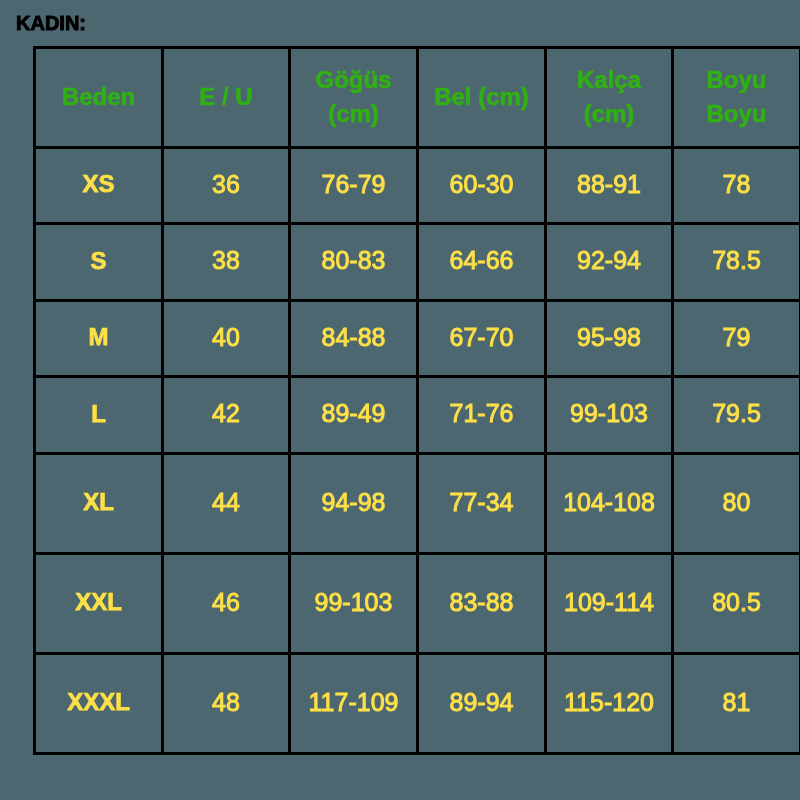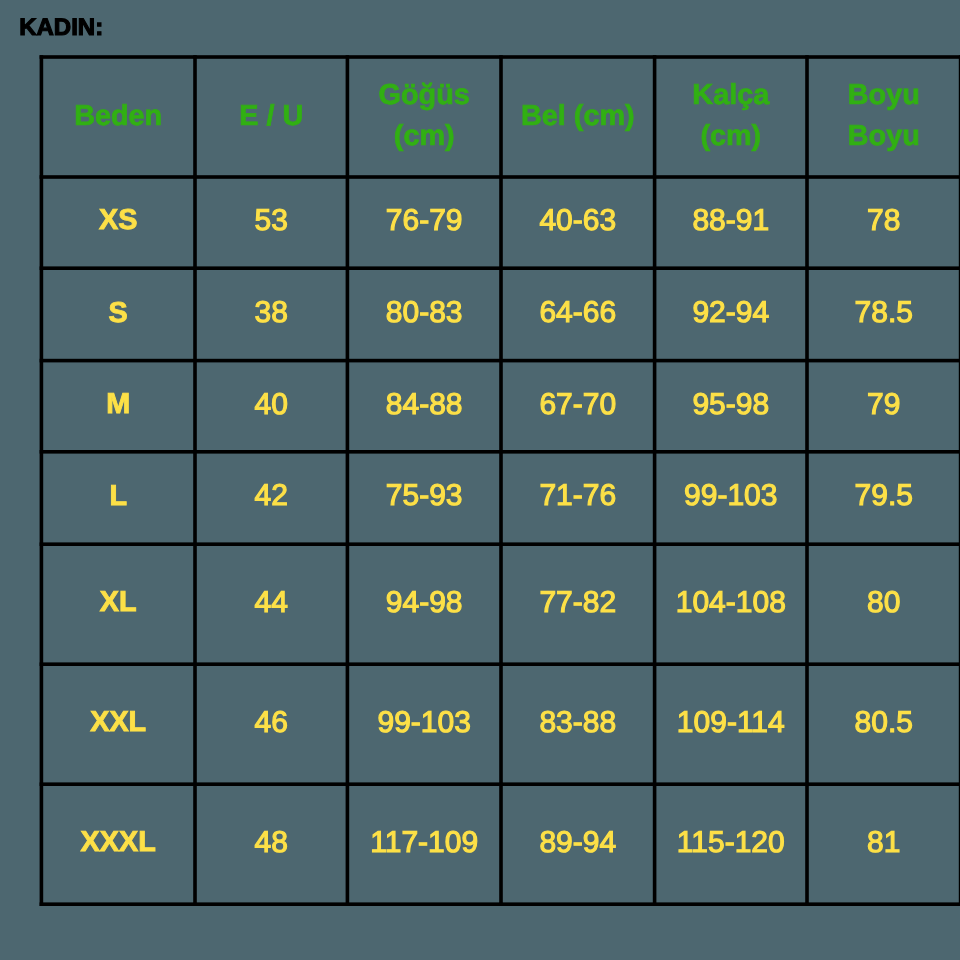--- a/index.html
+++ b/index.html
@@ -87,27 +87,27 @@
       <div class="cell c5">
           <span class="t">Boyu Boyu</span>
         </div>
     </div>
 
     <div class="row r0">
       <div class="cell size c0">
           <span class="t">XS</span>
         </div>
       <div class="cell c1">
-          <span class="t">53</span>
+          <span class="t">36</span>
         </div>
       <div class="cell c2">
           <span class="t">76-79</span>
         </div>
       <div class="cell c3">
-          <span class="t">40-63</span>
+          <span class="t">60-30</span>
         </div>
       <div class="cell c4">
           <span class="t">88-91</span>
         </div>
       <div class="cell c5">
           <span class="t">78</span>
         </div>
     </div>
 
     <div class="row r1">
@@ -153,21 +153,21 @@
     </div>
 
     <div class="row r3">
       <div class="cell size c0">
           <span class="t">L</span>
         </div>
       <div class="cell c1">
           <span class="t">42</span>
         </div>
       <div class="cell c2">
-          <span class="t">75-93</span>
+          <span class="t">89-49</span>
         </div>
       <div class="cell c3">
           <span class="t">71-76</span>
         </div>
       <div class="cell c4">
           <span class="t">99-103</span>
         </div>
       <div class="cell c5">
           <span class="t">79.5</span>
         </div>
@@ -177,21 +177,21 @@
       <div class="cell size c0">
           <span class="t">XL</span>
         </div>
       <div class="cell c1">
           <span class="t">44</span>
         </div>
       <div class="cell c2">
           <span class="t">94-98</span>
         </div>
       <div class="cell c3">
-          <span class="t">77-82</span>
+          <span class="t">77-34</span>
         </div>
       <div class="cell c4">
           <span class="t">104-108</span>
         </div>
       <div class="cell c5">
           <span class="t">80</span>
         </div>
     </div>
 
     <div class="row r5">

